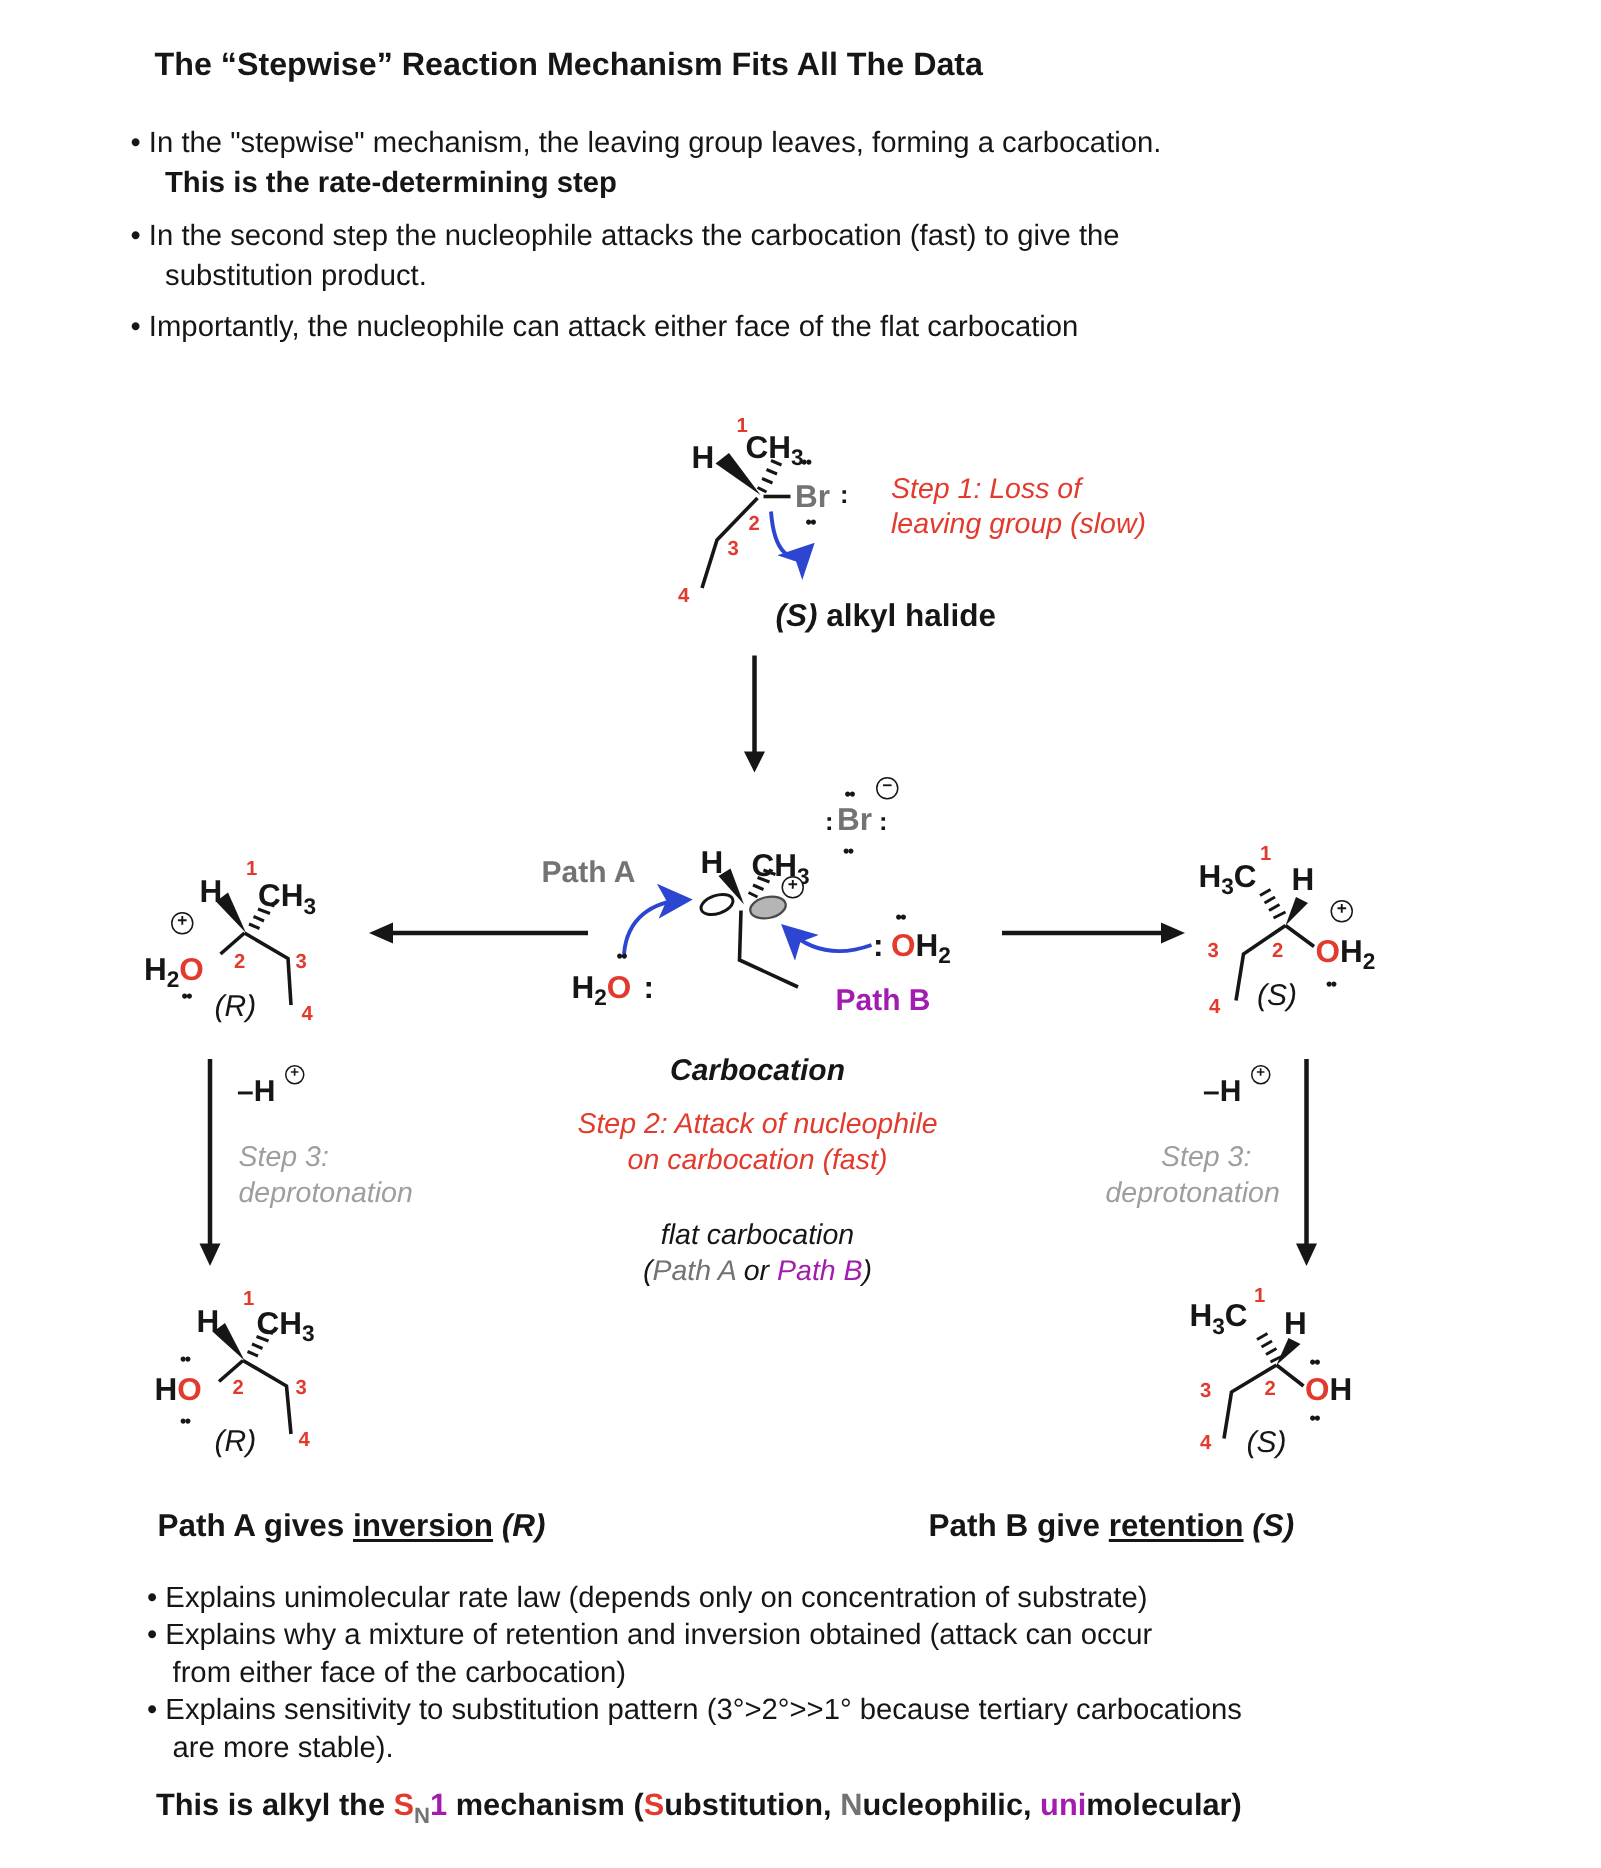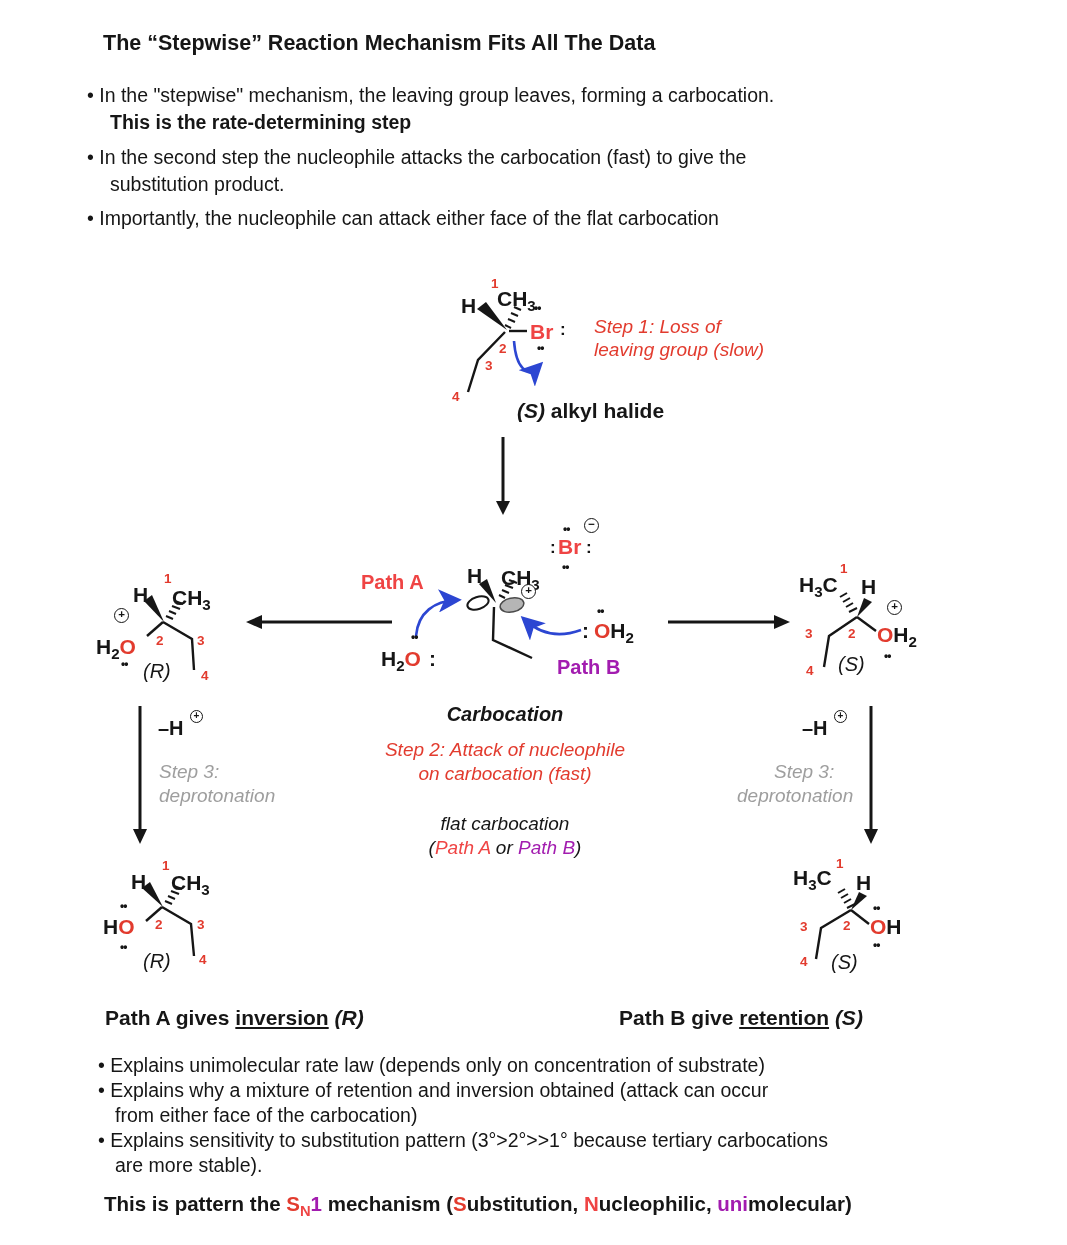--- a/index.html
+++ b/index.html
@@ -6,21 +6,21 @@
   .canvas{position:relative;width:1067px;height:1245px;background:#fff;overflow:hidden;
           font-family:"Liberation Sans","DejaVu Sans",sans-serif;color:#161616;}
   svg.art{position:absolute;left:0;top:0;z-index:1;}
   .lbl{position:absolute;white-space:pre;line-height:1.22;color:#161616;z-index:2;}
   .body19{font-size:19.5px;}
   .bold{font-weight:bold;}
   .ital{font-style:italic;}
   .atom{font-size:21px;font-weight:bold;}
   .num{font-size:13.5px;font-weight:bold;color:#e23b2e;}
   .red{color:#e23b2e;}
-  .green{color:#ef4444;text-align:center;}
+  .green{color:#737373;text-align:center;}
   .blue{color:#a21caf;}
   .gray{color:#9e9e9e;}
   .stereo{font-size:20px;font-style:italic;}
   .lp{position:absolute;font-size:12px;font-weight:bold;letter-spacing:-1px;color:#161616;z-index:2;}
   .colon{font-size:17px;font-weight:bold;}
   .chg{position:absolute;box-sizing:border-box;width:15px;height:15px;border:1.7px solid #161616;
        border-radius:50%;font-size:11.5px;font-weight:bold;line-height:11px;text-align:center;
        color:#161616;z-index:2;background:#fff;}
   .chg.sm{width:13px;height:13px;font-size:10px;line-height:9px;}
   .ctr{left:330px;width:350px;text-align:center;}
@@ -242,15 +242,15 @@
 
   <div class="lbl cap" style="left:105px;top:1005px"><span>Path A gives </span><span class="u">inversion</span><span class="ital"> (R)</span></div>
   <div class="lbl cap" style="left:619px;top:1005px"><span>Path B give </span><span class="u">retention</span><span class="ital"> (S)</span></div>
 
   <div class="lbl body19" style="left:98px;top:1054px">• Explains unimolecular rate law (depends only on concentration of substrate)</div>
   <div class="lbl body19" style="left:98px;top:1079px">• Explains why a mixture of retention and inversion obtained (attack can occur</div>
   <div class="lbl body19" style="left:115px;top:1104px">from either face of the carbocation)</div>
   <div class="lbl body19" style="left:98px;top:1129px">• Explains sensitivity to substitution pattern (3°&gt;2°&gt;&gt;1° because tertiary carbocations</div>
   <div class="lbl body19" style="left:115px;top:1154px">are more stable).</div>
 
-  <div class="lbl bold" style="left:104px;top:1191px;font-size:20.5px"><span>This is pattern the </span><span class="red">S</span><sub class="green">N</sub><span class="blue">1</span><span> mechanism (</span><span class="red">S</span><span>ubstitution, </span><span class="green">N</span><span>ucleophilic, </span><span class="blue">uni</span><span>molecular)</span></div>
+  <div class="lbl bold" style="left:104px;top:1191px;font-size:20.5px"><span>This is alkyl the </span><span class="red">S</span><sub class="green">N</sub><span class="blue">1</span><span> mechanism (</span><span class="red">S</span><span>ubstitution, </span><span class="green">N</span><span>ucleophilic, </span><span class="blue">uni</span><span>molecular)</span></div>
 
 </div>
 
 </body></html>

